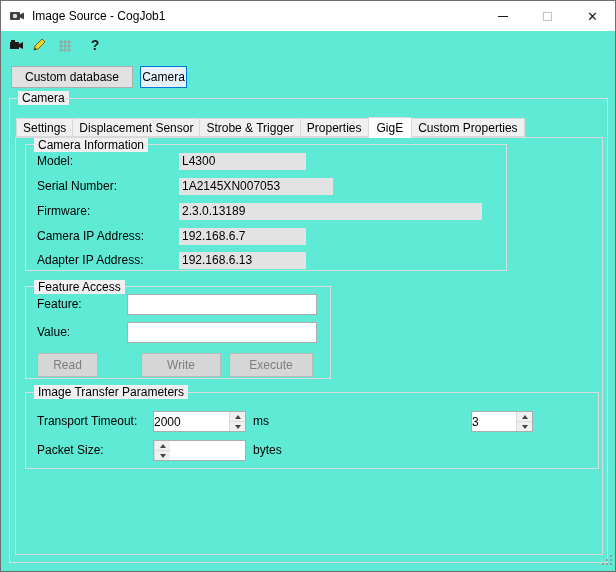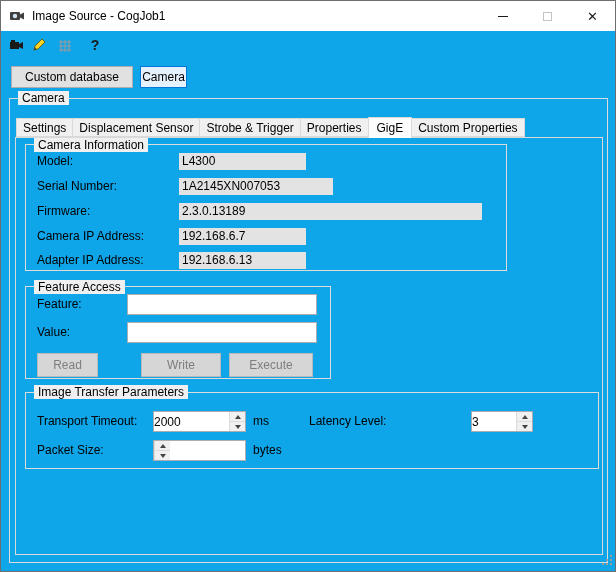--- a/index.html
+++ b/index.html
@@ -1,18 +1,18 @@
 <!DOCTYPE html>
 <html><head>
 <meta charset="utf-8">
 <style>
   *{box-sizing:border-box;margin:0;padding:0}
   html,body{width:616px;height:572px}
   body{font-family:"Liberation Sans",sans-serif;font-size:12px;color:#000;background:#fff;cursor:default}
-  .window{position:relative;width:616px;height:572px;background:#0ea5e9;border:1px solid #6e6e6e;overflow:hidden}
+  .window{position:relative;width:616px;height:572px;background:#5eead4;border:1px solid #6e6e6e;overflow:hidden}
   .titlebar{position:absolute;left:0;top:0;width:614px;height:30px;background:#ffffff;display:flex;align-items:center}
   .app-icon{margin-left:8px;display:flex}
   .title{margin-left:7px}
   .win-controls{margin-left:auto;display:flex;height:30px}
   .win-btn{width:45px;height:30px;display:flex;align-items:center;justify-content:center}
   .glyph-min{width:10px;height:1px;background:#1a1a1a}
   .glyph-max{width:9px;height:9px;border:1px solid #c3c3c3}
   .glyph-close{font-size:13px;color:#1a1a1a;line-height:1}
   .toolbar{position:absolute;left:0;top:31px;width:614px;height:26px}
   .tool-btn{position:absolute;top:3px;width:20px;height:20px;display:flex;align-items:center;justify-content:center}
@@ -147,21 +147,20 @@
       <div class="spin-btn">
           <span class="tri-up"></span>
         </div>
       <div class="spin-btn">
           <span class="tri-down"></span>
         </div>
     </div>
   </div>
   <span class="lbl21" style="left:252px;top:410px">ms</span>
 
-  <span class="lbl21" style="left:308px;top:410px">Latency Level:</span>
   <div class="spinner" style="left:470px;top:410px;width:62px">
     <input class="spin-input" value="3" style="">
     <div class="spin-arrows">
       <div class="spin-btn">
           <span class="tri-up"></span>
         </div>
       <div class="spin-btn">
           <span class="tri-down"></span>
         </div>
     </div>

